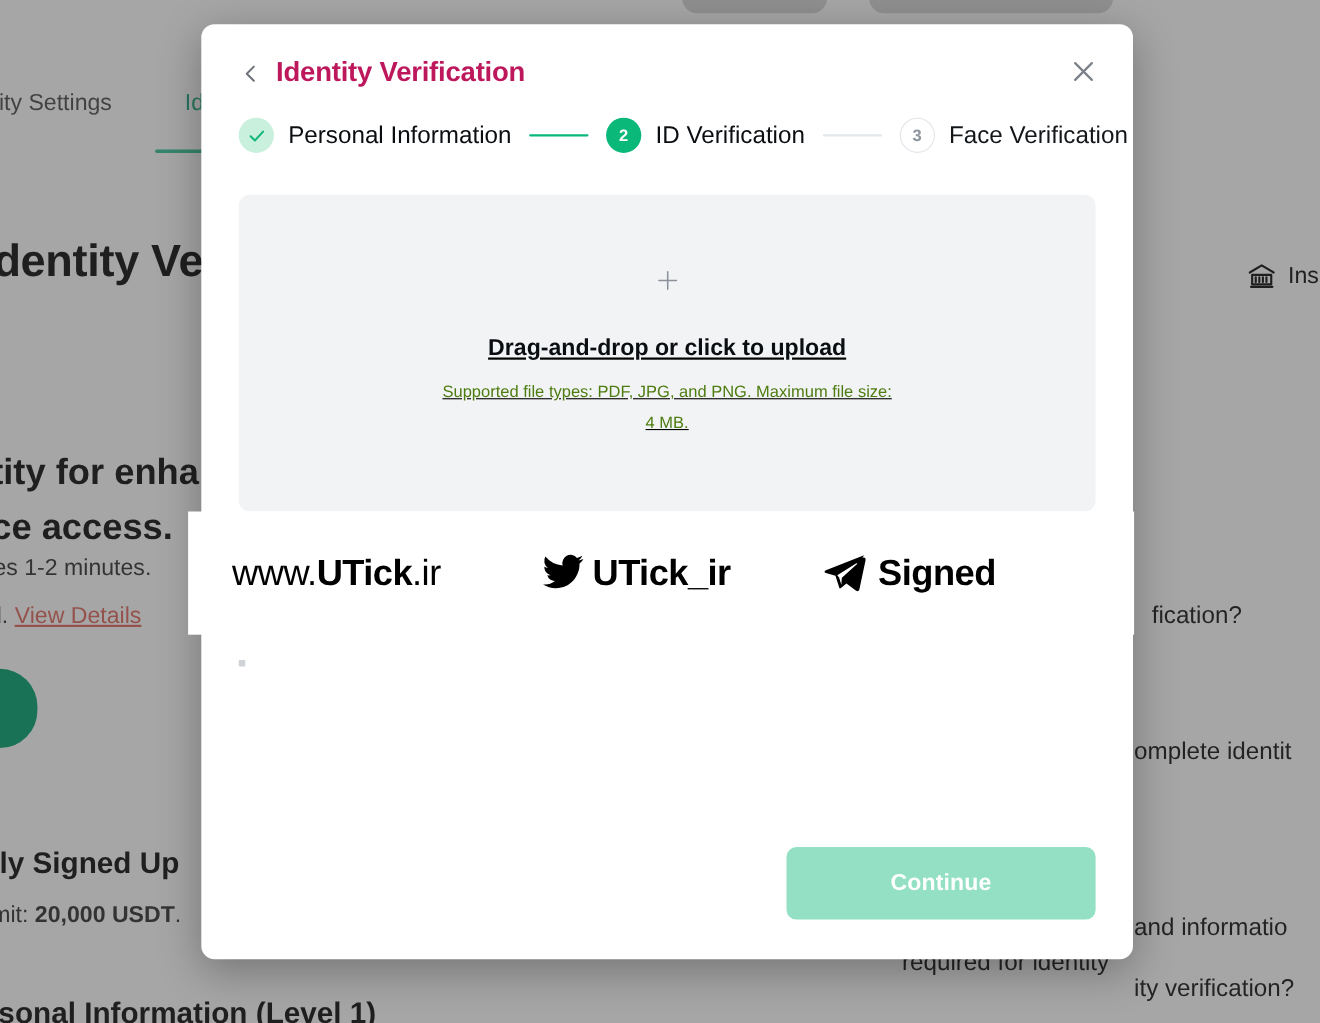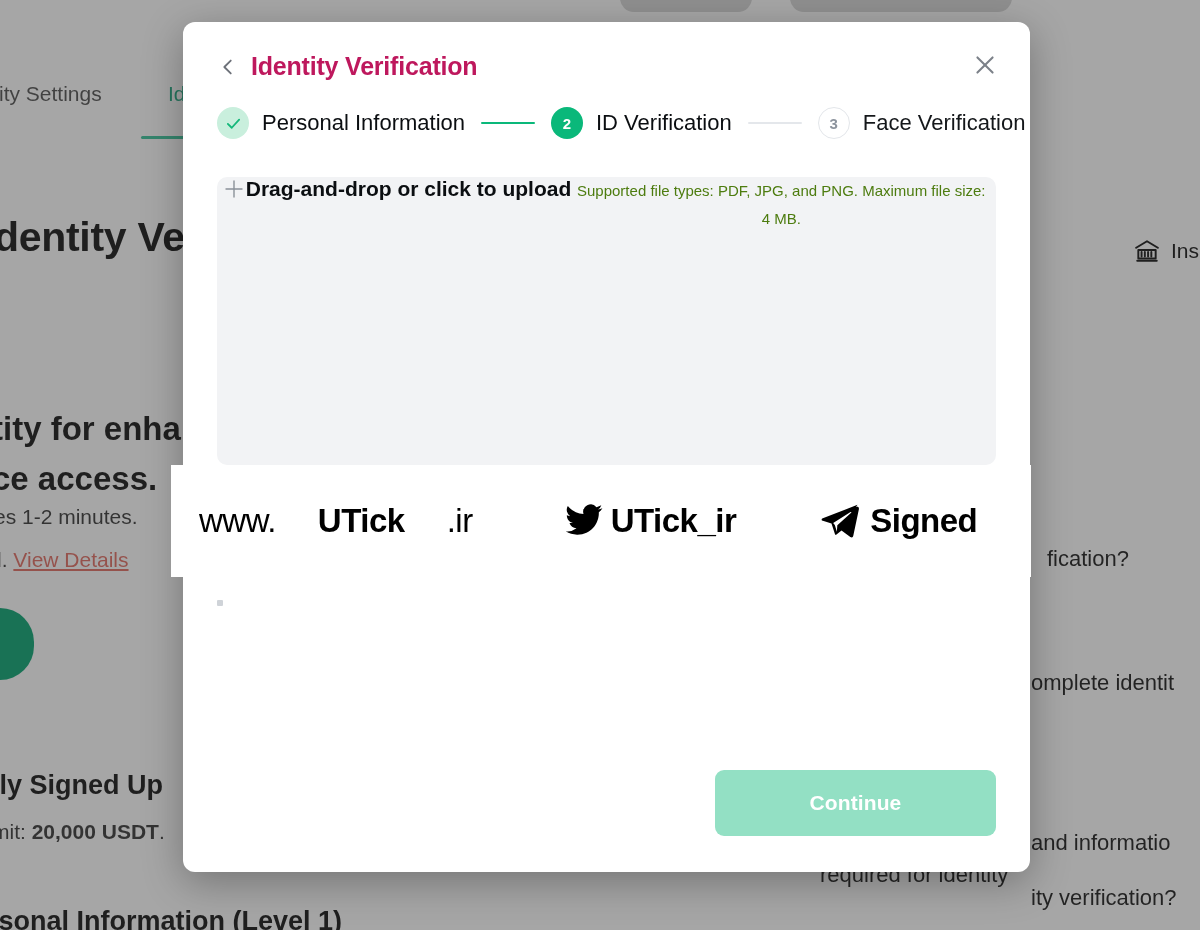--- a/index.html
+++ b/index.html
@@ -226,24 +226,26 @@
   .connector-done { background: #0ab87a; }
   .connector-todo { background: #e4e7eb; }
 
   
   .dropzone {
     margin: 38px 34px 0 34px;
     height: 288px;
     background: #f2f3f5;
     border-radius: 10px;
     display: flex;
-    flex-direction: row;
+    flex-direction: column;
+    align-items: center;
     justify-content: center;
     cursor: pointer;
     text-align: center;
+    text-decoration: underline;
   }
 
   .plus-icon {
     width: 24px;
     height: 24px;
     margin-bottom: 38px;
   }
 
   .dz-title {
     font-size: 21px;
@@ -327,21 +329,21 @@
     z-index: 40;
   }
 
   .wm-item {
     display: flex;
     align-items: center;
     color: #000000;
     white-space: nowrap;
   }
 
-  .wm-1 { margin-left: 28px; gap: 42px; }
+  .wm-1 { margin-left: 40px; }
   .wm-2 { margin-left: 88px; }
   .wm-3 { margin-left: 78px; }
 
   .wm-text {
     font-size: 33px;
     font-weight: bold;
     letter-spacing: -0.5px;
   }
 
   .wm-light {

